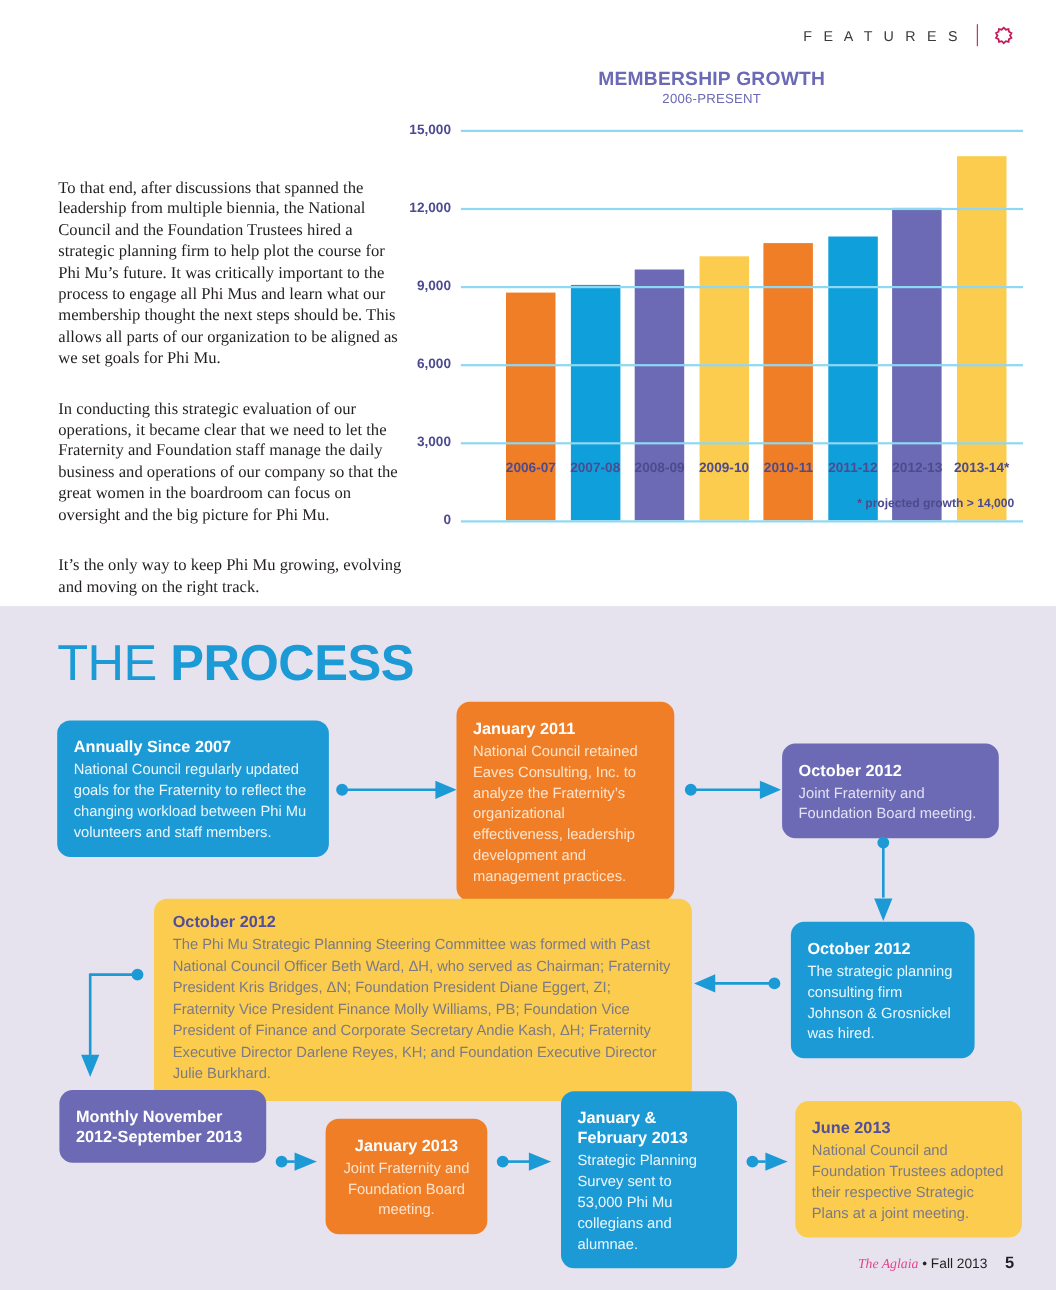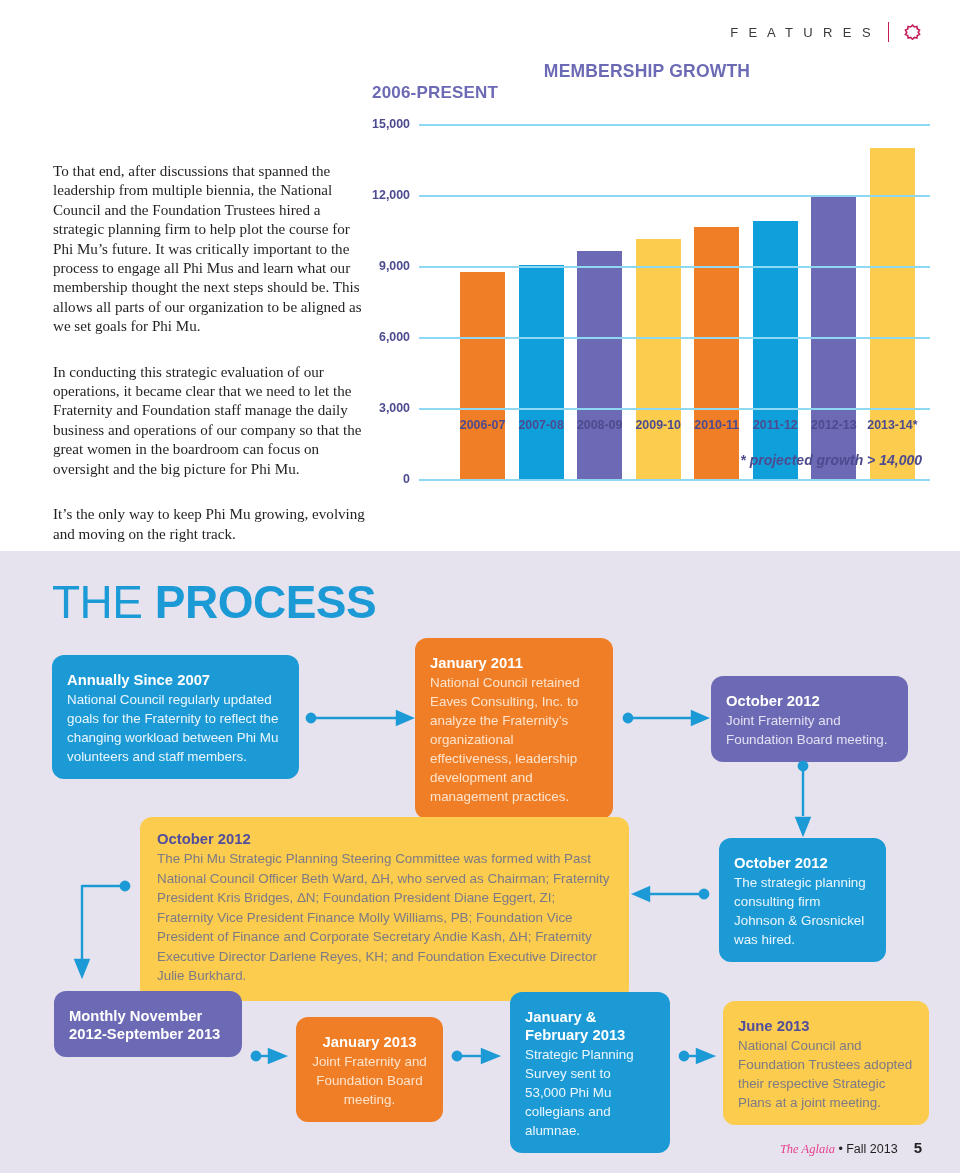--- a/index.html
+++ b/index.html
@@ -42,22 +42,22 @@
   .article-text p { margin-bottom: 17px; margin-top: 26px; }
 
   
   .chart-wrap { position: absolute; left: 372px; top: 60px; width: 550px; }
   .chart-title {
     text-align: center; color: #6C6AB4;
     font-weight: bold; font-size: 17.5px; letter-spacing: .2px;
     line-height: 22px;
   }
   .chart-subtitle {
-    text-align: left; color: #6C6AB4;
-    font-weight: bold; font-size: 17px; letter-spacing: .2px;
+    text-align: center; color: #6C6AB4;
+    font-weight: normal; font-size: 12px; letter-spacing: .2px;
     margin-top: 1px;
   }
   .plot {
     position: relative;
     margin-top: 21px;
     height: 355px;
     margin-left: 47px;
   }
   .gridline {
     position: absolute; left: 0; right: -8px;
@@ -80,21 +80,21 @@
     position: absolute; left: 85px; right: 4px; top: 358px;
     display: flex; justify-content: space-between;
   }
   .xlab {
     width: 11.1%; text-align: center;
     font-size: 12.4px; color: #4d4b8f; font-weight: 600;
     white-space: nowrap;
   }
   .chart-note {
     position: absolute; right: 0; top: 392px;
-    font-size: 14px; font-style: italic; color: #4d4b8f; font-weight: 600;
+    font-size: 11px; color: #4d4b8f; font-weight: 600;
   }
 
   
   .bottom-section {
     position: absolute; left: 0; top: 551px;
     width: 960px; height: 622px;
     background: #e6e3ef;
   }
   .process-title {
     position: absolute; left: 52px; top: 24px;

